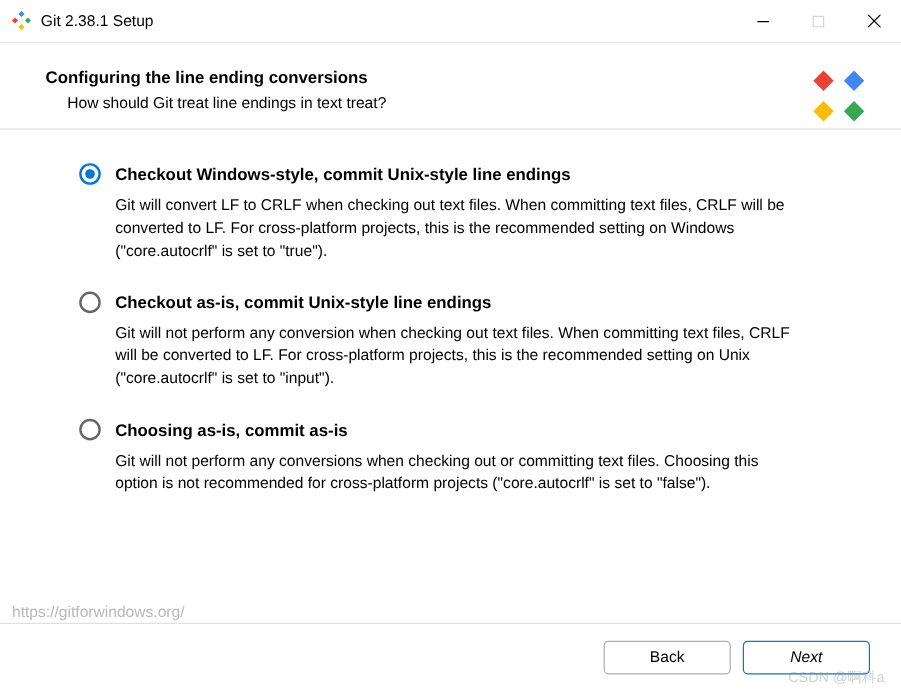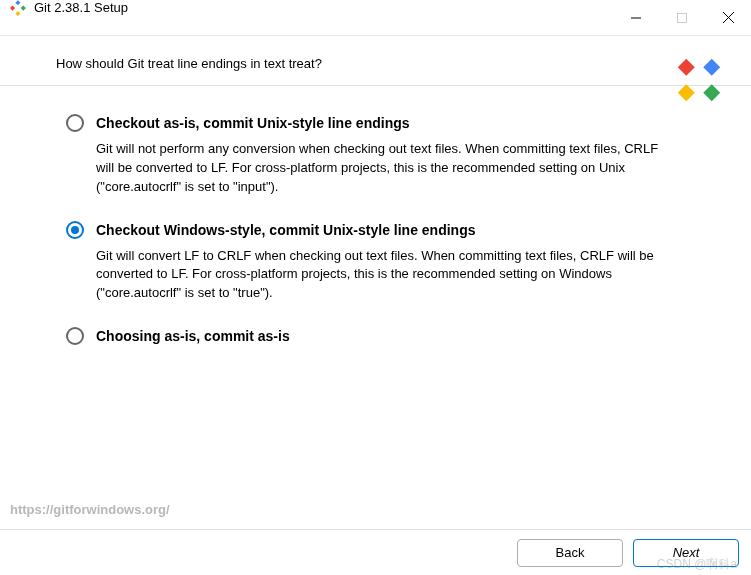--- a/index.html
+++ b/index.html
@@ -10,20 +10,21 @@
     body {
       font-family: "Segoe UI", Tahoma, sans-serif;
       background: #fff;
       width: 751px;
       height: 575px;
       overflow: hidden;
       position: relative;
     }
     .titlebar {
       display: flex;
+      align-items: center;
       height: 36px;
       padding: 0 0 0 8px;
       border-bottom: 1px solid #e8e8e8;
     }
     .titlebar-icon {
       width: 18px;
       height: 18px;
       margin-right: 8px;
       display: inline-flex;
     }
@@ -115,35 +116,34 @@
       color: #000;
       line-height: 1.45;
       margin-left: 30px;
       max-width: 570px;
     }
     .footer {
       position: absolute;
       bottom: 0;
       left: 0;
       right: 0;
-      height: 46px;
+      height: 56px;
       border-top: 1px solid #e0e0e0;
       display: flex;
       align-items: center;
       justify-content: flex-end;
-      padding-right: 12px;
+      padding-right: 26px;
       gap: 10px;
     }
     .footer-link {
       position: absolute;
       left: 10px;
       bottom: 58px;
       font-size: 13px;
       color: #b8b8b8;
-      font-weight: bold;
     }
     .btn {
       width: 106px;
       height: 28px;
       border: 1px solid #adadad;
       background: #fff;
       border-radius: 4px;
       font-size: 13px;
       display: flex;
       align-items: center;
@@ -190,56 +190,58 @@
     <div class="win-btn">
       <svg width="11" height="11" viewBox="0 0 11 11">
           <line x1="0" y1="0" x2="11" y2="11" stroke="#000" stroke-width="1"></line>
           <line x1="11" y1="0" x2="0" y2="11" stroke="#000" stroke-width="1"></line>
         </svg>
     </div>
   </div>
 </div>
 
 <div class="header-section">
+  <div class="header-title">Configuring the line ending conversions</div>
   <div class="header-subtitle">How should Git treat line endings in text treat?</div>
   <div class="header-logo">
     <svg viewBox="0 0 52 52">
       <g transform="translate(26,26)">
         <rect x="-6" y="-24" width="12" height="12" fill="#4285f4" transform="rotate(45)"></rect>
         <rect x="12" y="-6" width="12" height="12" fill="#34a853" transform="rotate(45)"></rect>
         <rect x="-6" y="12" width="12" height="12" fill="#fbbc05" transform="rotate(45)"></rect>
         <rect x="-24" y="-6" width="12" height="12" fill="#ea4335" transform="rotate(45)"></rect>
       </g>
     </svg>
   </div>
 </div>
 
 <div class="content">
 
   <div class="option">
     <div class="option-header">
+      <div class="radio selected"></div>
+      <div class="option-title">Checkout Windows-style, commit Unix-style line endings</div>
+    </div>
+    <div class="option-desc">Git will convert LF to CRLF when checking out text files. When committing text files, CRLF will be converted to LF. For cross-platform projects, this is the recommended setting on Windows ("core.autocrlf" is set to "true").</div>
+  </div>
+
+  <div class="option">
+    <div class="option-header">
       <div class="radio"></div>
       <div class="option-title">Checkout as-is, commit Unix-style line endings</div>
     </div>
     <div class="option-desc">Git will not perform any conversion when checking out text files. When committing text files, CRLF will be converted to LF. For cross-platform projects, this is the recommended setting on Unix ("core.autocrlf" is set to "input").</div>
-  </div>
-
-  <div class="option">
-    <div class="option-header">
-      <div class="radio selected"></div>
-      <div class="option-title">Checkout Windows-style, commit Unix-style line endings</div>
-    </div>
-    <div class="option-desc">Git will convert LF to CRLF when checking out text files. When committing text files, CRLF will be converted to LF. For cross-platform projects, this is the recommended setting on Windows ("core.autocrlf" is set to "true").</div>
   </div>
 
   <div class="option">
     <div class="option-header">
       <div class="radio"></div>
       <div class="option-title">Choosing as-is, commit as-is</div>
     </div>
+    <div class="option-desc">Git will not perform any conversions when checking out or committing text files. Choosing this option is not recommended for cross-platform projects ("core.autocrlf" is set to "false").</div>
   </div>
 
 </div>
 
 <div class="footer-link">https://gitforwindows.org/</div>
 
 <div class="footer">
   <div class="btn">Back</div>
   <div class="btn primary">Next</div>
 </div>

